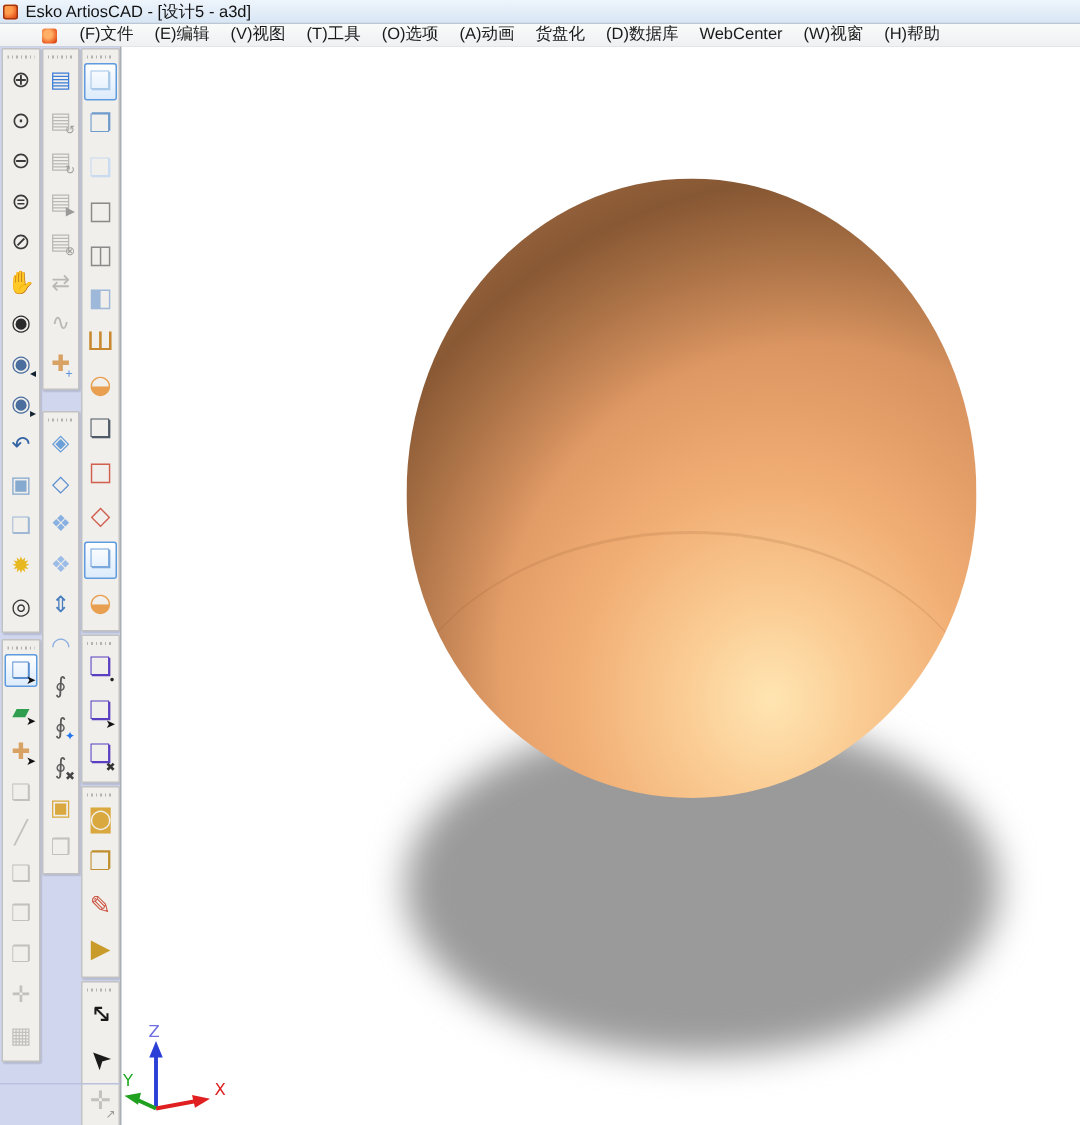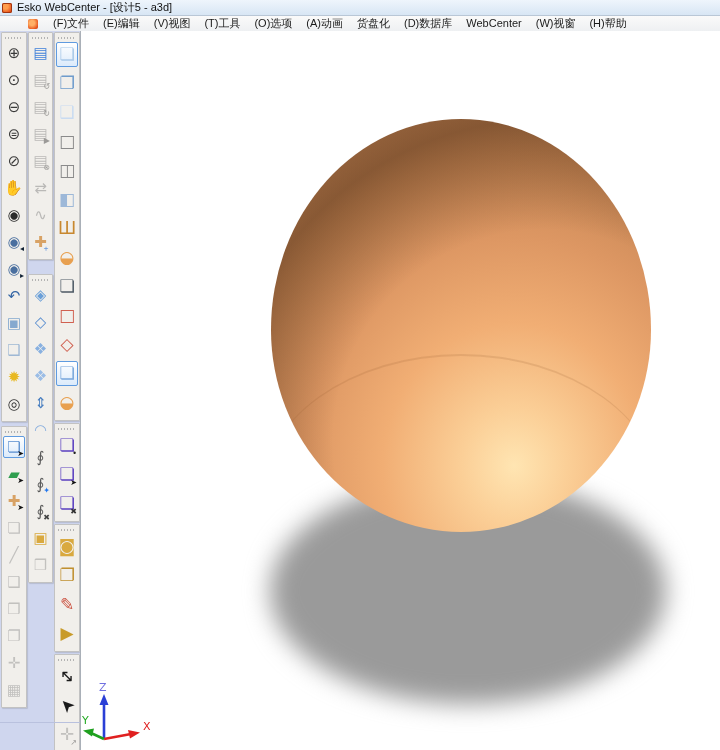--- a/index.html
+++ b/index.html
@@ -67,21 +67,21 @@
   .axis{position:absolute;left:0px;top:650px;z-index:3;}
   .axis text{font-family:"DejaVu Sans",sans-serif;font-size:11px;}
 </style>
 </head>
 <body>
 
 <div class="window">
 
   <div class="titlebar">
     <span class="app-icon"></span>
-    <span class="title-text">Esko WebCenter - [设计5 - a3d]</span>
+    <span class="title-text">Esko ArtiosCAD - [设计5 - a3d]</span>
   </div>
 
   <div class="menubar">
     <span class="mdi-icon"></span>
     <div class="menu-items"><span class="menu-item">(F)文件</span><span class="menu-item">(E)编辑</span><span class="menu-item">(V)视图</span><span class="menu-item">(T)工具</span><span class="menu-item">(O)选项</span><span class="menu-item">(A)动画</span><span class="menu-item">货盘化</span><span class="menu-item">(D)数据库</span><span class="menu-item">WebCenter</span><span class="menu-item">(W)视窗</span><span class="menu-item">(H)帮助</span></div>
   </div>
 
   <div class="main">
 
     <div class="dock">

